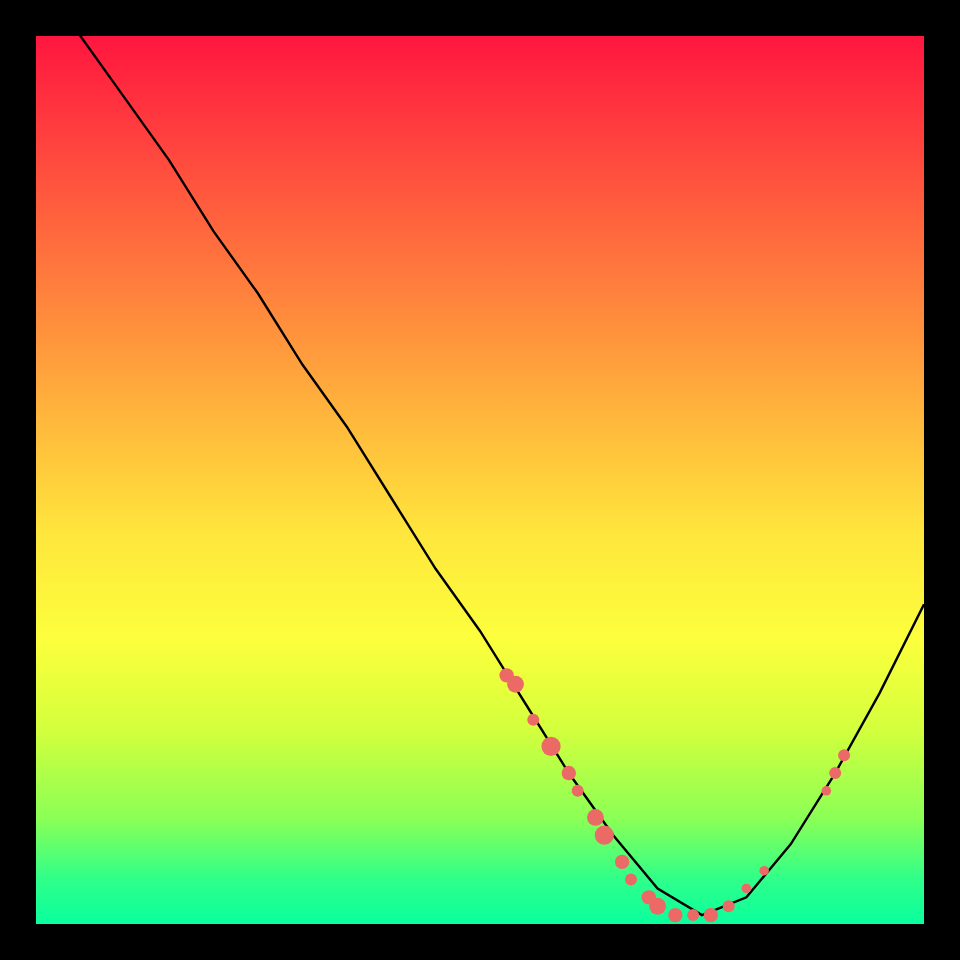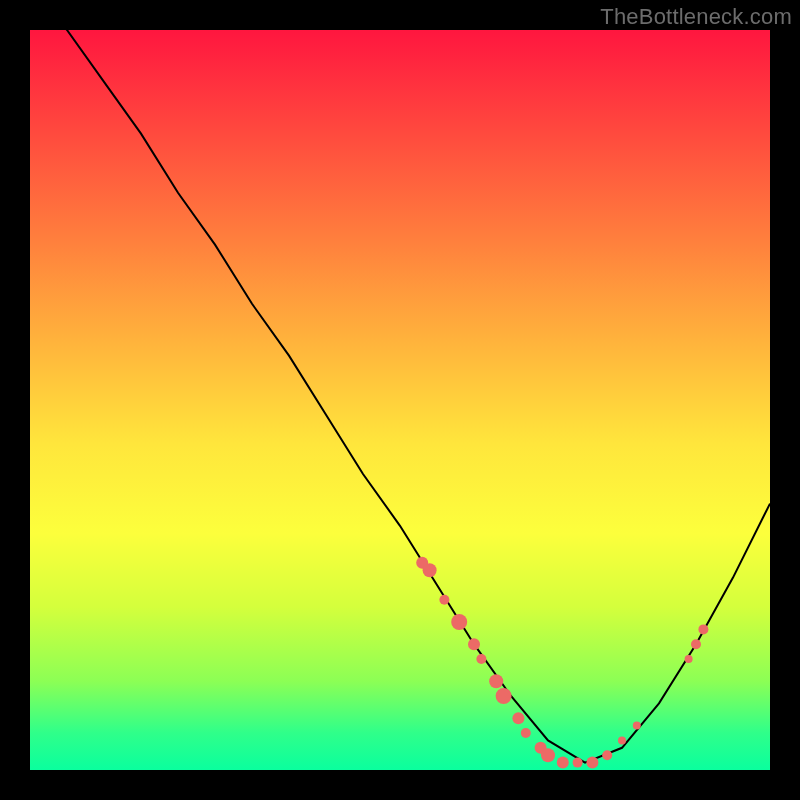--- a/index.html
+++ b/index.html
@@ -88,14 +88,13 @@
           <circle cx="562.4" cy="732.6" r="6" class="dot"></circle>
           <circle cx="577.2" cy="725.2" r="5" class="dot"></circle>
           <circle cx="592.0" cy="710.4" r="4" class="dot"></circle>
           <circle cx="606.8" cy="695.6" r="4" class="dot"></circle>
           <circle cx="658.6" cy="629.0" r="4" class="dot"></circle>
           <circle cx="666.0" cy="614.2" r="5" class="dot"></circle>
           <circle cx="673.4" cy="599.4" r="5" class="dot"></circle>
         </g>
     </svg>
   </div>
-  <div class="watermark">TheBottleneck.com</div>
 </div>
 
 </body></html>

